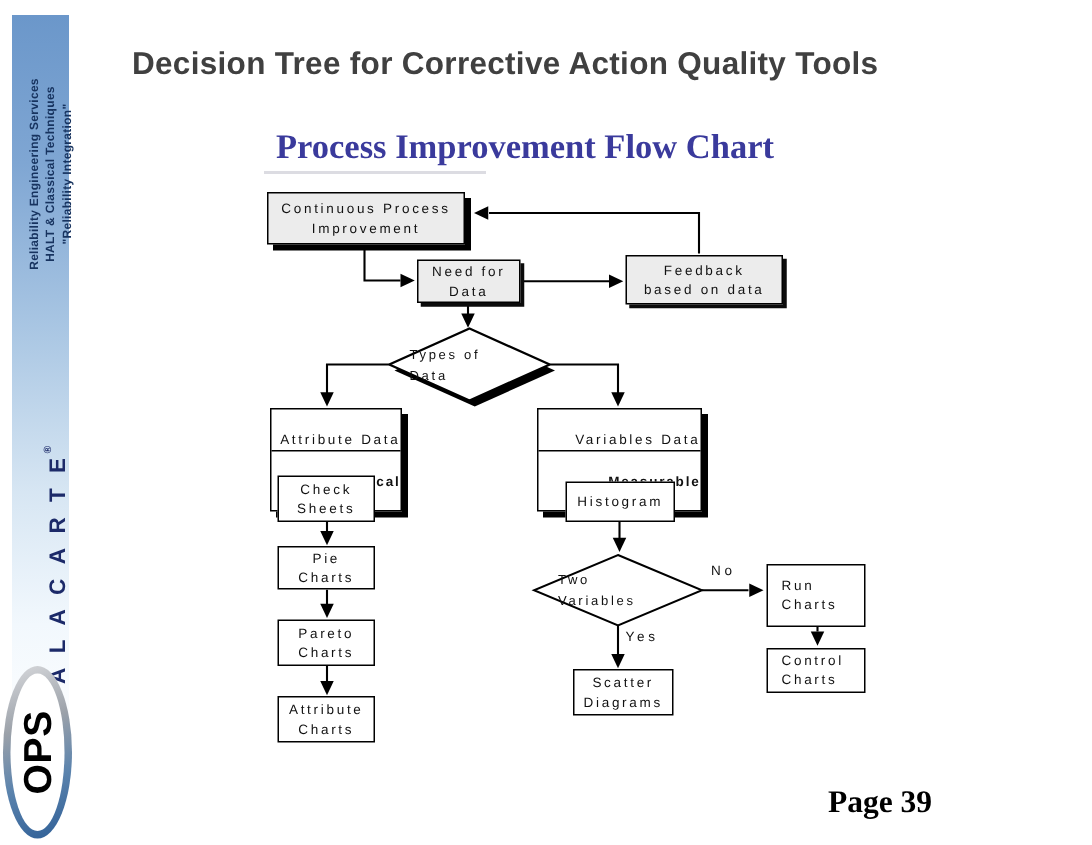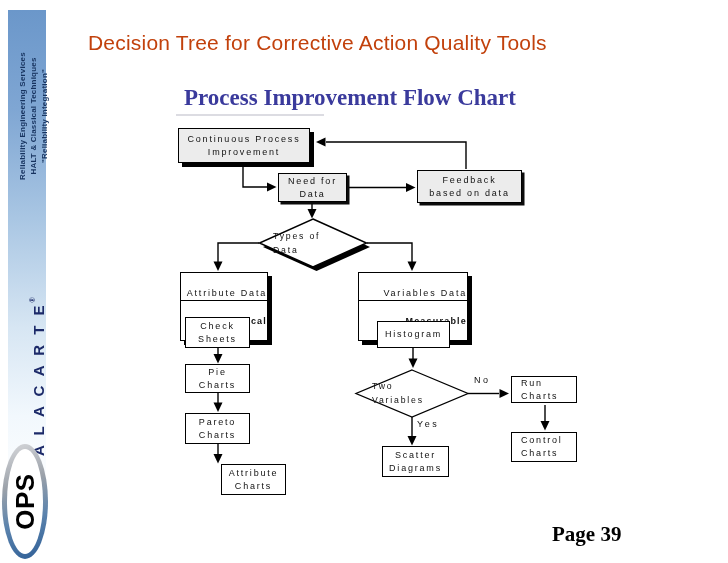--- a/index.html
+++ b/index.html
@@ -37,22 +37,22 @@
     display:flex; align-items:center; justify-content:center;
   }
   .logo-text {
     transform:rotate(-90deg); font-weight:bold; font-size:26px;
     letter-spacing:0.5px; color:#000;
   }
 
   
   .title {
     position:absolute; left:88px; top:27px; width:545px;
-    font-weight:normal; font-size:21px; line-height:32px;
-    color:#c2410c; letter-spacing:0.2px;
+    font-weight:bold; font-size:21px; line-height:32px;
+    color:#404040; letter-spacing:0.2px;
   }
   .subtitle {
     position:absolute; left:150px; top:85px; width:400px; text-align:center;
     font-family:"Liberation Serif", serif; font-weight:bold; font-size:23px;
     color:#3a3a9c;
   }
   .ghost-line {
     position:absolute; left:176px; top:114px; width:148px; height:2px;
     background:#dcdce2;
   }
@@ -193,29 +193,29 @@
     <div class="row1">Variables Data</div>
     <div class="row2">Measurable</div>
   </div>
 
   <div class="node" style="left:185px;top:364px;width:65px;height:29px;">Pie
 Charts</div>
 
   <div class="node" style="left:185px;top:413px;width:65px;height:31px;">Pareto
 Charts</div>
 
-  <div class="node" style="left:185px;top:464px;width:65px;height:31px;margin-left:36px;">Attribute
+  <div class="node" style="left:185px;top:464px;width:65px;height:31px;">Attribute
 Charts</div>
 
   <div class="node" style="left:377px;top:321px;width:73px;height:27px;">Histogram</div>
 
   <div class="diamond-label" style="left:372px;top:379px;width:80px;">Two
 Variables</div>
 
-  <div class="node left-align" style="left:511px;top:376px;width:66px;height:27px;">Run
+  <div class="node left-align" style="left:511px;top:376px;width:66px;height:42px;">Run
 Charts</div>
 
   <div class="node left-align" style="left:511px;top:432px;width:66px;height:30px;">Control
 Charts</div>
 
   <div class="node" style="left:382px;top:446px;width:67px;height:31px;">Scatter
 Diagrams</div>
 
   <div class="edge-label" style="left:474px;top:375px;">No</div>
 

